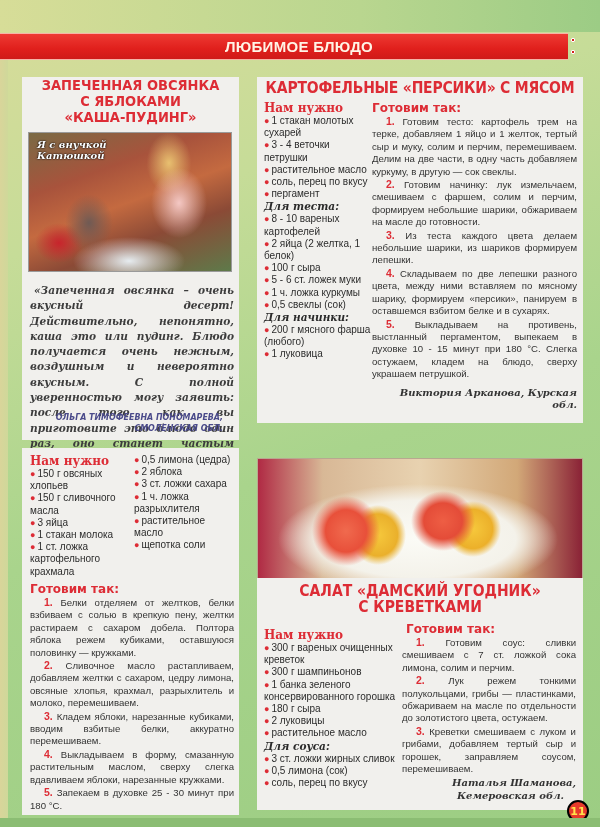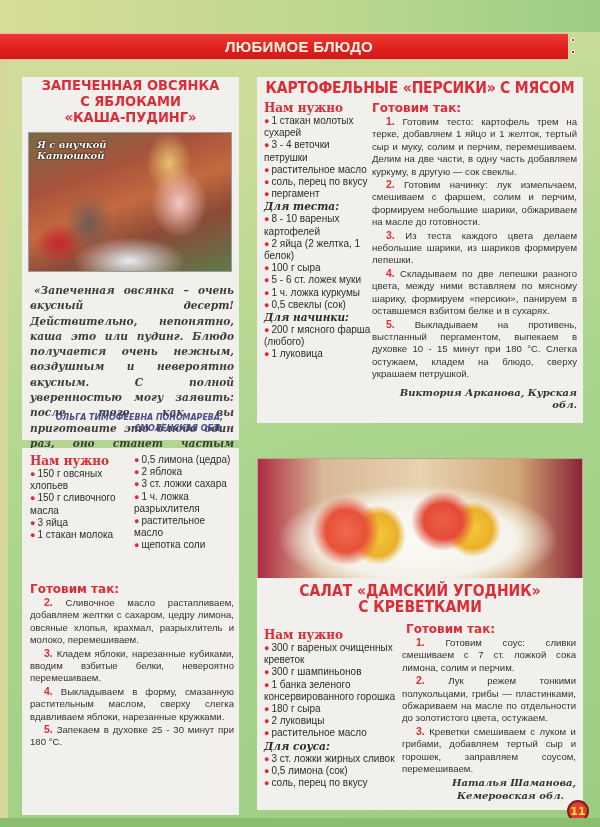--- a/index.html
+++ b/index.html
@@ -94,21 +94,21 @@
       radial-gradient(ellipse 140px 55px at 160px 80px, #fbfbf6 0%, #f4f2ea 70%, rgba(244,242,234,0) 100%),
       linear-gradient(90deg,#b02a44 0%, #d8b896 20%, #e8d2b0 50%, #d2a878 80%, #8a2236 100%);
     border:1px solid #b8a890;
   }
   .salad-need { position:absolute; left:7px; top:50px; width:140px; }
   .salad-cook { position:absolute; left:145px; top:44px; width:174px; }
   .salad-cook .h-cook { margin-left:4px; }
 
   .page-num {
     position:absolute; left:567px; top:800px; width:22px; height:22px; border-radius:50%;
-    background:#e63a2b; border:2px solid #7f1d1d; color:#ffe34a; font-weight:bold; font-size:11px;
+    background:#e63a2b; border:2px solid #000000; color:#ffe34a; font-weight:bold; font-size:11px;
     display:flex; align-items:center; justify-content:center; font-family:"DejaVu Sans",sans-serif;
   }
   .bottom-edge { position:absolute; left:0; top:818px; width:600px; height:9px; background:#8bbd73; }
 </style>
 </head>
 <body>
 
 <div class="top-strip"></div>
 <div class="left-edge"></div>
 
@@ -142,39 +142,41 @@
 <div class="panel p-oat-bottom">
   <div class="oat-need">
     <div class="oat-cols">
       <div class="col1">
         <div class="h-need">Нам нужно</div>
         <ul class="ing">
           <li><span class="dot">●</span><span>150 г овсяных хлопьев</span></li>
           <li><span class="dot">●</span><span>150 г сливочного масла</span></li>
           <li><span class="dot">●</span><span>3 яйца</span></li>
           <li><span class="dot">●</span><span>1 стакан молока</span></li>
+          <li><span class="dot">●</span><span>1 ст. ложка картофельного крахмала</span></li>
         </ul>
       </div>
       <div class="col2">
         <ul class="ing" style="margin-top:14px">
           <li><span class="dot">●</span><span>0,5 лимона (цедра)</span></li>
           <li><span class="dot">●</span><span>2 яблока</span></li>
           <li><span class="dot">●</span><span>3 ст. ложки сахара</span></li>
           <li><span class="dot">●</span><span>1 ч. ложка разрыхлителя</span></li>
           <li><span class="dot">●</span><span>растительное масло</span></li>
           <li><span class="dot">●</span><span>щепотка соли</span></li>
         </ul>
       </div>
     </div>
   </div>
   <div class="oat-cook">
     <div class="h-cook">Готовим так:</div>
     <div class="steps">
+      <p><span class="num">1.</span> <span>Белки отделяем от желтков, белки взбиваем с солью в крепкую пену, желтки растираем с сахаром добела. Полтора яблока режем кубиками, оставшуюся половинку — кружками.</span></p>
       <p><span class="num">2.</span> <span>Сливочное масло растапливаем, добавляем желтки с сахаром, цедру лимона, овсяные хлопья, крахмал, разрыхлитель и молоко, перемешиваем.</span></p>
-      <p><span class="num">3.</span> <span>Кладем яблоки, нарезанные кубиками, вводим взбитые белки, невероятно перемешиваем.</span></p>
+      <p><span class="num">3.</span> <span>Кладем яблоки, нарезанные кубиками, вводим взбитые белки, аккуратно перемешиваем.</span></p>
       <p><span class="num">4.</span> <span>Выкладываем в форму, смазанную растительным маслом, сверху слегка вдавливаем яблоки, нарезанные кружками.</span></p>
       <p><span class="num">5.</span> <span>Запекаем в духовке 25 - 30 минут при 180 °С.</span></p>
     </div>
   </div>
 </div>
 
 <div class="panel p-peach">
   <div class="rtitle">КАРТОФЕЛЬНЫЕ «ПЕРСИКИ» С МЯСОМ</div>
   <div class="peach-need">
     <div class="h-need" style="margin-top:-6px">Нам нужно</div>

